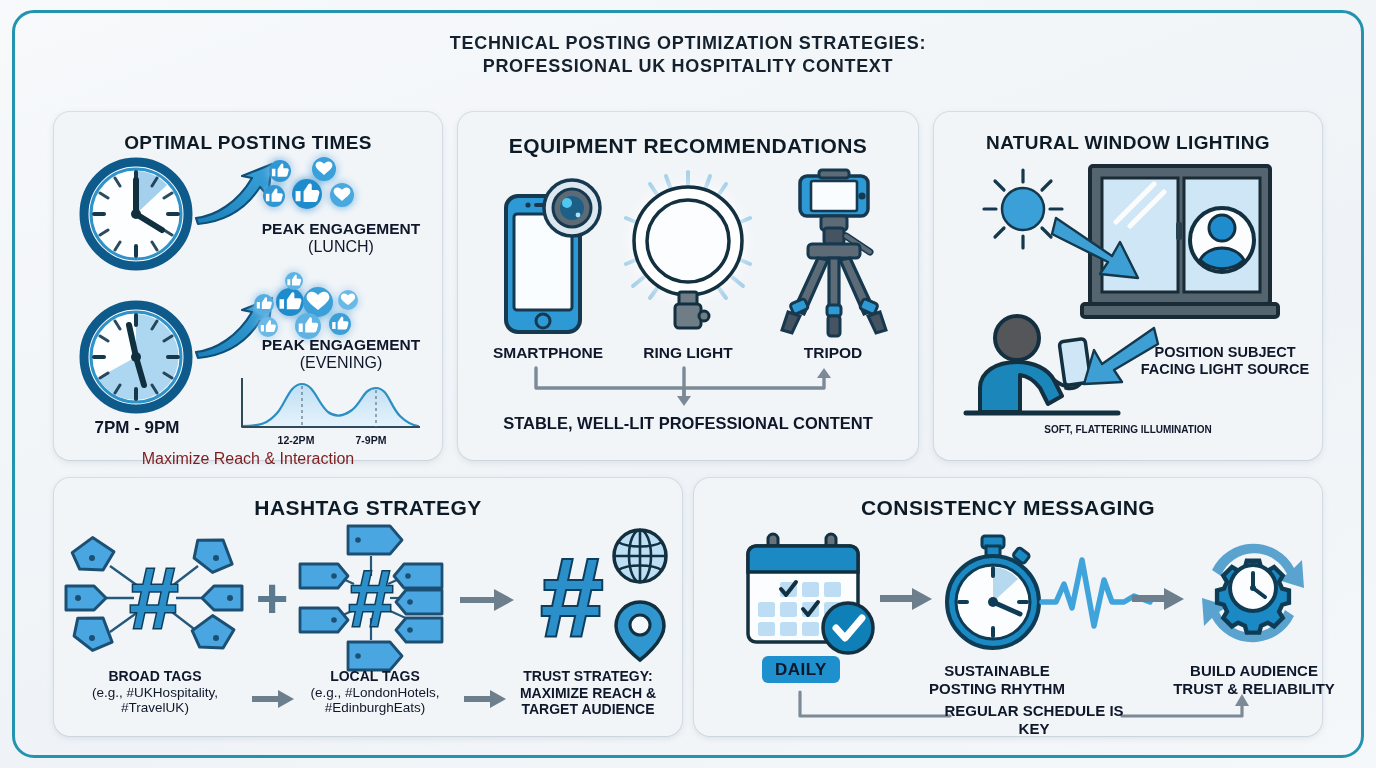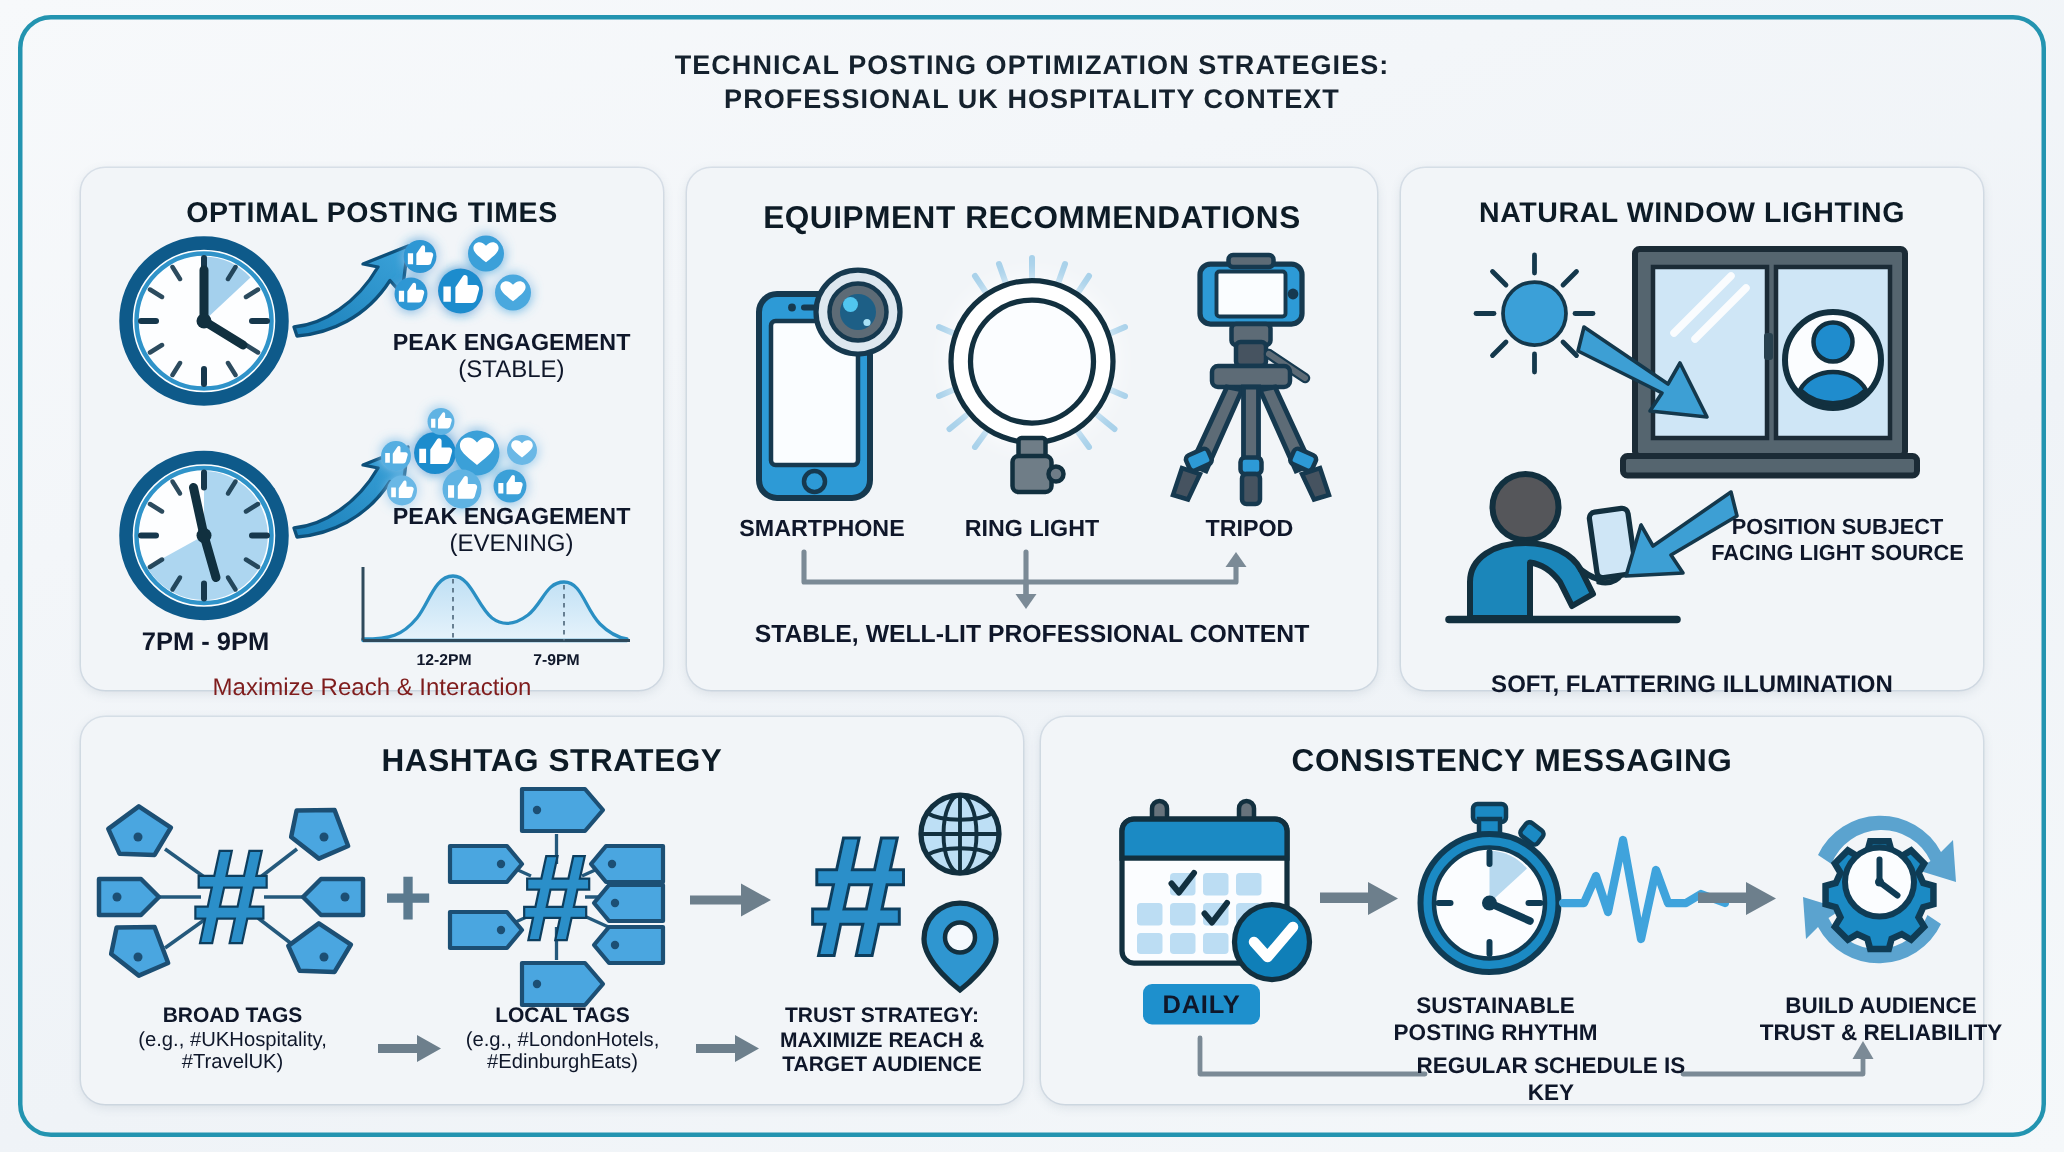--- a/index.html
+++ b/index.html
@@ -163,21 +163,21 @@
             <use href="#heartg"></use>
           </g>
         <circle cx="92" cy="37" r="12" fill="#49a8de"></circle>
           <g transform="translate(92,37) scale(1.4)">
             <use href="#heartg"></use>
           </g>
       </g>
     </svg>
     <div class="cap" style="left:186px; top:108px; width:202px; font-size:15.5px;">
       <div>PEAK ENGAGEMENT</div>
-      <div class="sub" style="font-size:16px;">(STABLE)</div>
+      <div class="sub" style="font-size:16px;">(LUNCH)</div>
     </div>
 
     <svg class="abs" style="left:22px; top:185px;" width="120" height="120" viewBox="0 0 120 120">
       <circle cx="60" cy="60" r="52" fill="#ffffff" stroke="#0e5a8a" stroke-width="9"></circle>
       <circle cx="60" cy="60" r="45" fill="#fdfeff" stroke="#2f93c9" stroke-width="3"></circle>
       <path d="M60 60 L60 17 A43 43 0 1 1 22 81 Z" fill="#a9d4ef" opacity="0.95"></path>
       <g stroke="#16384d" stroke-width="4" stroke-linecap="round">
         <line x1="60" y1="18" x2="60" y2="28"></line>
         <line x1="60" y1="92" x2="60" y2="102"></line>
         <line x1="18" y1="60" x2="28" y2="60"></line>
@@ -403,21 +403,21 @@
 
     <svg class="abs" style="left:150px; top:212px;" width="74" height="64" viewBox="0 0 74 64">
       <path d="M70 4 L18 40 L10 26 L0 60 L38 58 L30 46 L74 20 Z" fill="#3d9fd4" stroke="#14384c" stroke-width="2.4" stroke-linejoin="round"></path>
     </svg>
 
     <div class="cap" style="left:196px; top:232px; width:190px; font-size:14.5px;">
       <div>POSITION SUBJECT</div>
       <div>FACING LIGHT SOURCE</div>
     </div>
 
-    <div class="cap" style="left:0; top:312px; width:388px; font-size:16px;margin-top:24px;">SOFT, FLATTERING ILLUMINATION</div>
+    <div class="cap" style="left:0; top:312px; width:388px; font-size:10px;">SOFT, FLATTERING ILLUMINATION</div>
   </div>
 
   <div class="panel" id="panel-hashtag">
     <div class="panel-title">HASHTAG STRATEGY</div>
 
     <svg class="abs" style="left:10px; top:50px;" width="180" height="140" viewBox="0 0 180 140">
       <g stroke="#24597c" stroke-width="2.4">
         <line x1="46" y1="38" x2="74" y2="58"></line>
           <line x1="134" y1="38" x2="108" y2="58"></line>
         <line x1="34" y1="70" x2="70" y2="70"></line>

